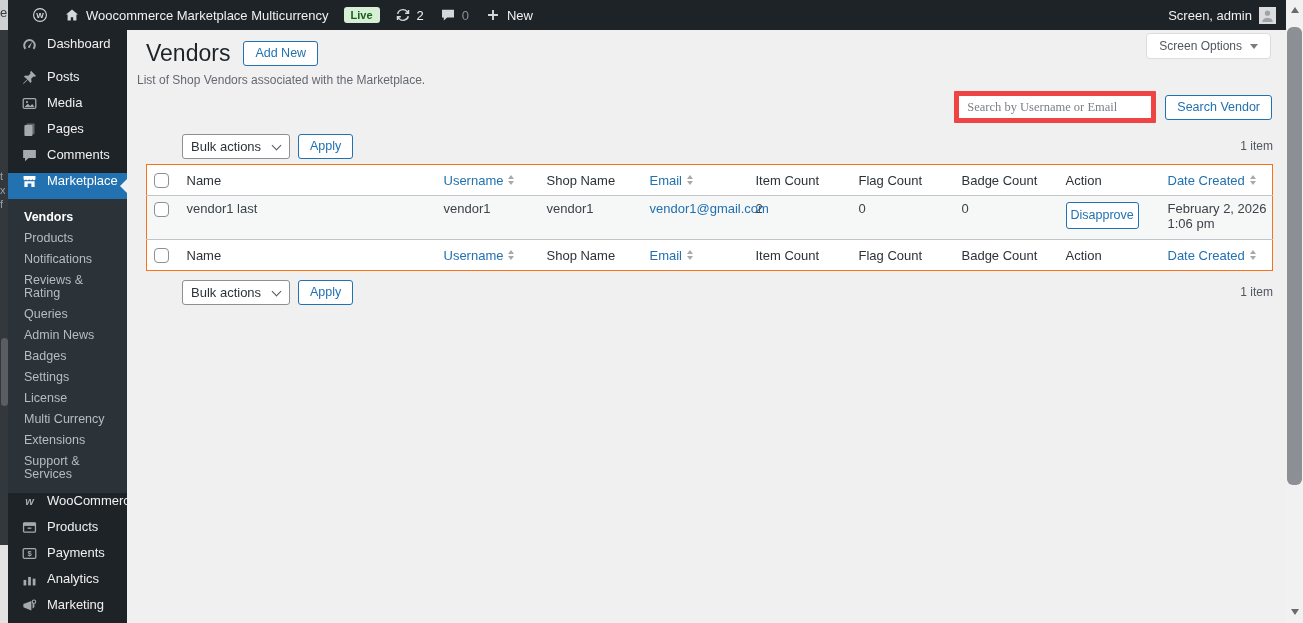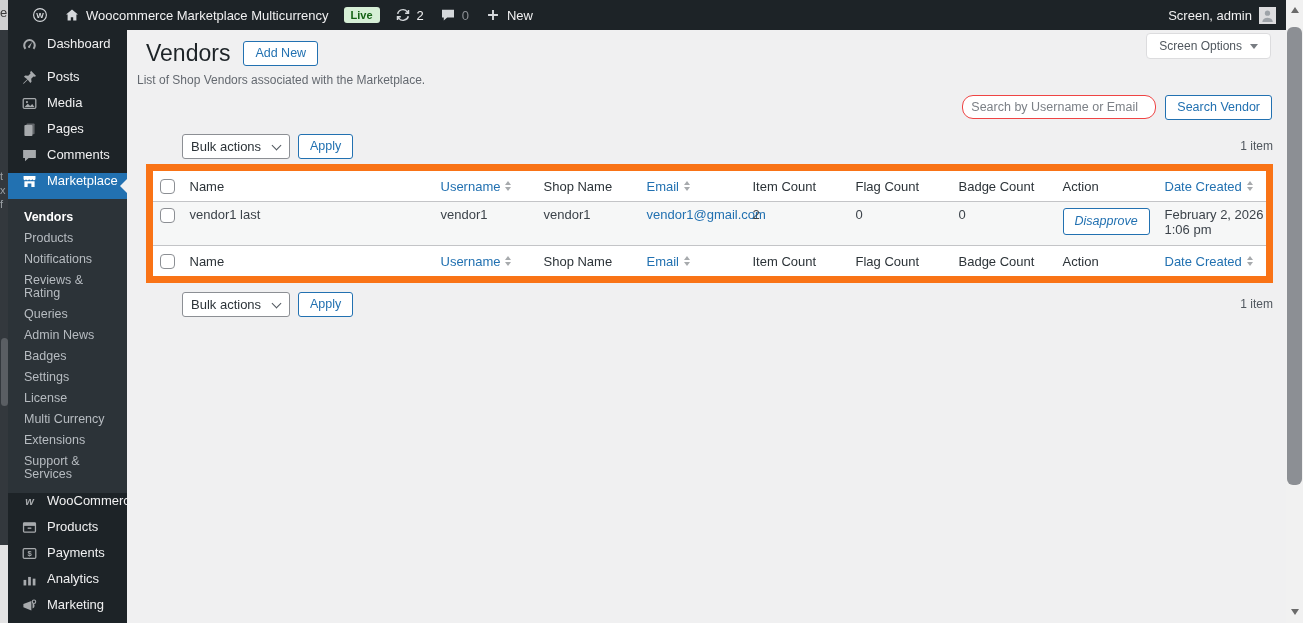--- a/index.html
+++ b/index.html
@@ -48,52 +48,52 @@
   .screen-options{position:absolute;top:3px;right:15px;background:#fff;border:1px solid #dcdcde;border-radius:4px;
     padding:5px 12px;font-size:12px;color:#50575e;display:flex;align-items:center;gap:8px;cursor:pointer;}
   .so-caret{width:0;height:0;border-left:4px solid transparent;border-right:4px solid transparent;
     border-top:5px solid #787c82;}
   .page-head{padding:10px 0 0 19px;display:flex;align-items:center;gap:13px;}
   .page-title{font-size:23px;font-weight:400;color:#1d2327;margin:0;line-height:27px;}
   .btn{border:1px solid var(--accent,#2271b1);color:var(--accent,#2271b1);background:#fff;border-radius:3px;
     font-size:12.5px;font-family:inherit;padding:4px 11px;cursor:pointer;line-height:15px;}
   .subtitle{margin:6px 0 0 10px;color:#646970;font-size:12px;line-height:14px;}
   .search-row{display:flex;justify-content:flex-end;align-items:center;gap:9px;margin:8px 14px 0 0;height:24px;}
-  .search-input{width:176px;height:22px;border:1px solid #ef4444;border-radius:11px;background:#fff;
-    padding:0 8px;font-size:12.5px;color:#2c3338;font-family:Liberation Sans, sans-serif;}
+  .search-input{width:176px;height:22px;border:5px solid #ef4444;border-radius:1px;background:#fff;
+    padding:0 8px;font-size:12.5px;color:#2c3338;font-family:Liberation Serif, serif;}
   .search-input::placeholder{color:#7c8187;}
   .bulk-row{display:flex;align-items:center;margin:14px 13px 0 19px;height:26px;padding-left:36px;}
   .bulk-row.bottom{margin-top:8px;}
   .select-wrap{position:relative;display:inline-block;}
   .select-wrap select{appearance:none;-webkit-appearance:none;border:1px solid #8c8f94;border-radius:3px;
     background:#fff;padding:4px 27px 4px 8px;font-size:13px;color:#2c3338;font-family:inherit;cursor:pointer;}
   .chev{position:absolute;right:10px;top:8px;width:6px;height:6px;border-right:1.6px solid #50575e;
     border-bottom:1.6px solid #50575e;transform:rotate(45deg);pointer-events:none;}
   .apply{margin-left:8px;}
   .item-count{margin-left:auto;font-size:12px;color:#50575e;}
 
   
   table.vendors{border-collapse:collapse;table-layout:fixed;width:1127px;margin:5px 13px 0 19px;
-    background:#fff;border:7px solid #f97316;}
+    background:#fff;border:1px solid #f97316;}
   th,td{text-align:left;font-size:13px;}
   thead th,tfoot th{padding:7px 10px;font-weight:400;color:#2c3338;height:14px;}
   thead th{border-bottom:1px solid #c3c4c7;}
   tfoot th{border-top:1px solid #c3c4c7;}
   tbody td{padding:6px 10px 8px;color:#3c434a;background:#f6f7f7;vertical-align:top;line-height:14.5px;}
   td.cb,th.cb{padding-left:7px;padding-right:0;}
   input[type=checkbox]{appearance:none;-webkit-appearance:none;width:15px;height:15px;margin:0;
     border:1px solid #8c8f94;border-radius:4px;background:#fff;cursor:pointer;vertical-align:middle;}
   .sort-link{color:var(--accent,#2271b1);text-decoration:none;display:inline-flex;align-items:center;gap:5px;cursor:pointer;}
   .sort-ind{display:inline-flex;flex-direction:column;gap:2px;}
   .tri-up{width:0;height:0;border-left:3.5px solid transparent;border-right:3.5px solid transparent;
     border-bottom:4.5px solid #a7aaad;}
   .tri-down{width:0;height:0;border-left:3.5px solid transparent;border-right:3.5px solid transparent;
     border-top:4.5px solid #a7aaad;}
   .email-link{color:var(--accent,#2271b1);text-decoration:none;cursor:pointer;}
-  td .btn{padding:5px 11px;font-style:italic;}
+  td .btn{padding:5px 4px;}
   .date-cell div{white-space:nowrap;}
 
   
   .scrollbar{position:absolute;right:0;top:0;width:17px;height:623px;background:#f1f1f1;z-index:9;}
   .sb-btn{position:absolute;left:0;width:17px;height:15px;display:flex;align-items:center;justify-content:center;cursor:pointer;}
   .sb-btn.up{top:2px;} .sb-btn.down{bottom:4px;}
   .sb-tri-up{width:0;height:0;border-left:4.5px solid transparent;border-right:4.5px solid transparent;
     border-bottom:6px solid #6b6b6b;}
   .sb-tri-down{width:0;height:0;border-left:4.5px solid transparent;border-right:4.5px solid transparent;
     border-top:6px solid #6b6b6b;}

